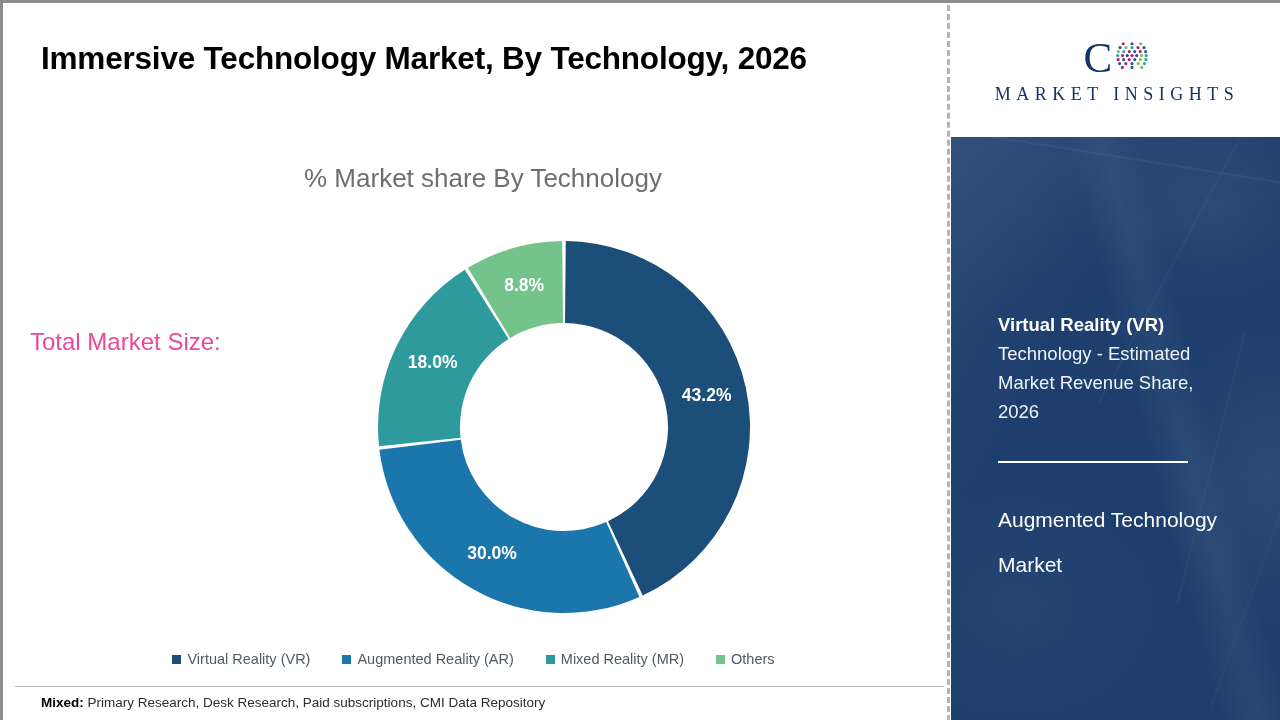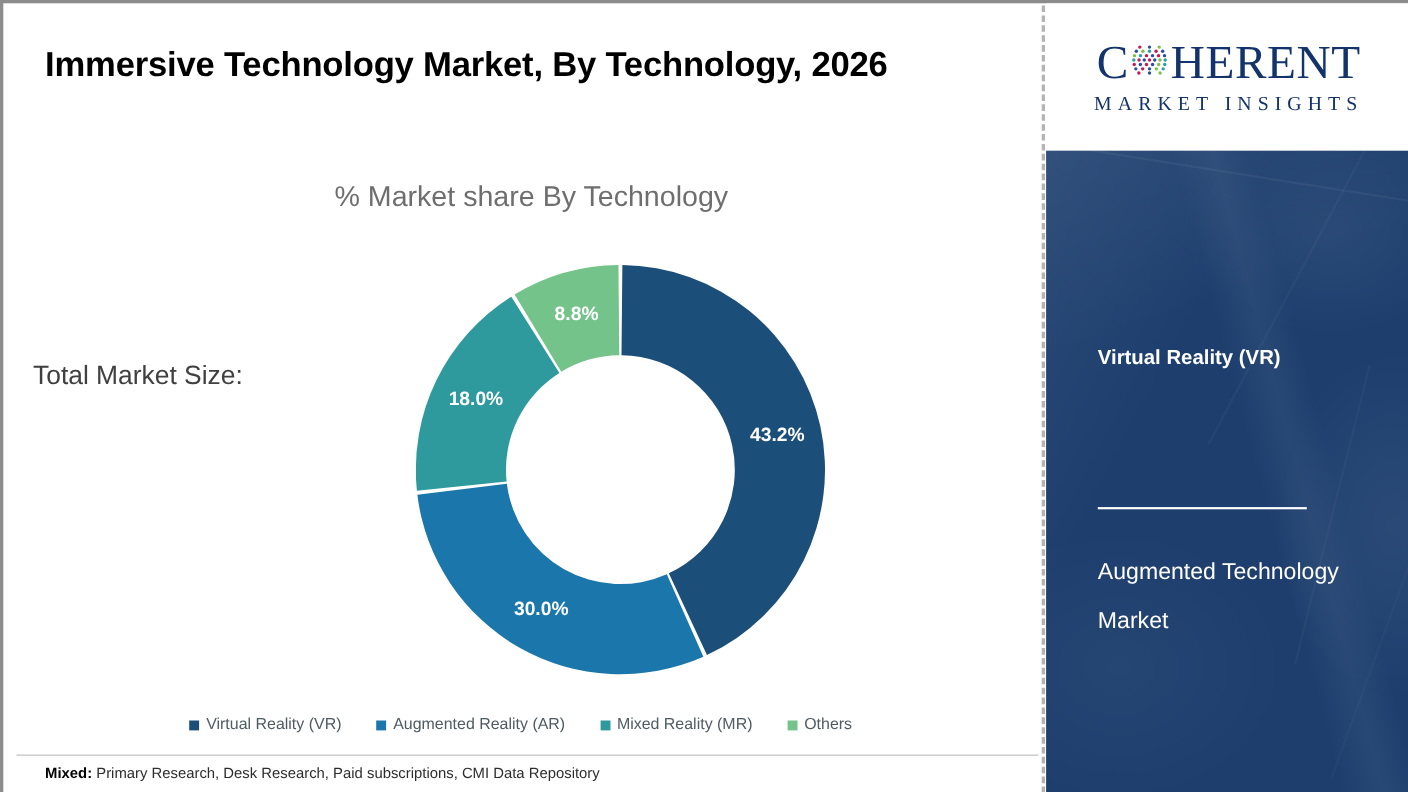--- a/index.html
+++ b/index.html
@@ -49,21 +49,21 @@
     color: #6e6e6e;
   }
   #total-market-block {
     position: absolute;
     left: 27px;
     top: 322px;
     width: 320px;
   }
   #total-market-label {
     font-size: 24px;
-    color: #404040;
+    color: #ec4899;
     line-height: 1.42;
   }
   #total-market-value {
     font-size: 24px;
     font-weight: bold;
     color: #000000;
     line-height: 1.42;
   }
 
   
@@ -361,29 +361,29 @@
                 <circle cx="11.785912456361753" cy="25.6" r="1.55" fill="#c2185b"></circle>
                 <circle cx="18" cy="25.6" r="1.55" fill="#2b4f9e"></circle>
                 <circle cx="24.214087543638247" cy="25.6" r="1.55" fill="#7cbf4a"></circle>
                 <circle cx="30.428175087276493" cy="25.6" r="1.55" fill="#2aa0a8"></circle>
                 <circle cx="8.338247777964911" cy="29.4" r="1.55" fill="#c2185b"></circle>
                 <circle cx="18" cy="29.4" r="1.55" fill="#2b4f9e"></circle>
                 <circle cx="27.66175222203509" cy="29.4" r="1.55" fill="#7cbf4a"></circle>
               </g>
           </svg>
         </span>
-        <span class="logo-word">HERENT</span>
       </div>
       <div id="logo-bottom">MARKET INSIGHTS</div>
     </div>
 
     <div id="blue-panel">
       <div class="streak" id="streak-a"></div>
       <div class="streak" id="streak-b"></div>
       <div class="streak" id="streak-c"></div>
       <div class="streak" id="streak-d"></div>
 
       <div id="stat-headline">Virtual Reality (VR)</div>
+      <div id="stat-sub" style="top: 202px;">Technology - Estimated Market Revenue Share, 2026</div>
       <div id="panel-divider"></div>
       <div id="panel-footer">Augmented Technology Market</div>
     </div>
   </div>
 </div>
 
 </body></html>

